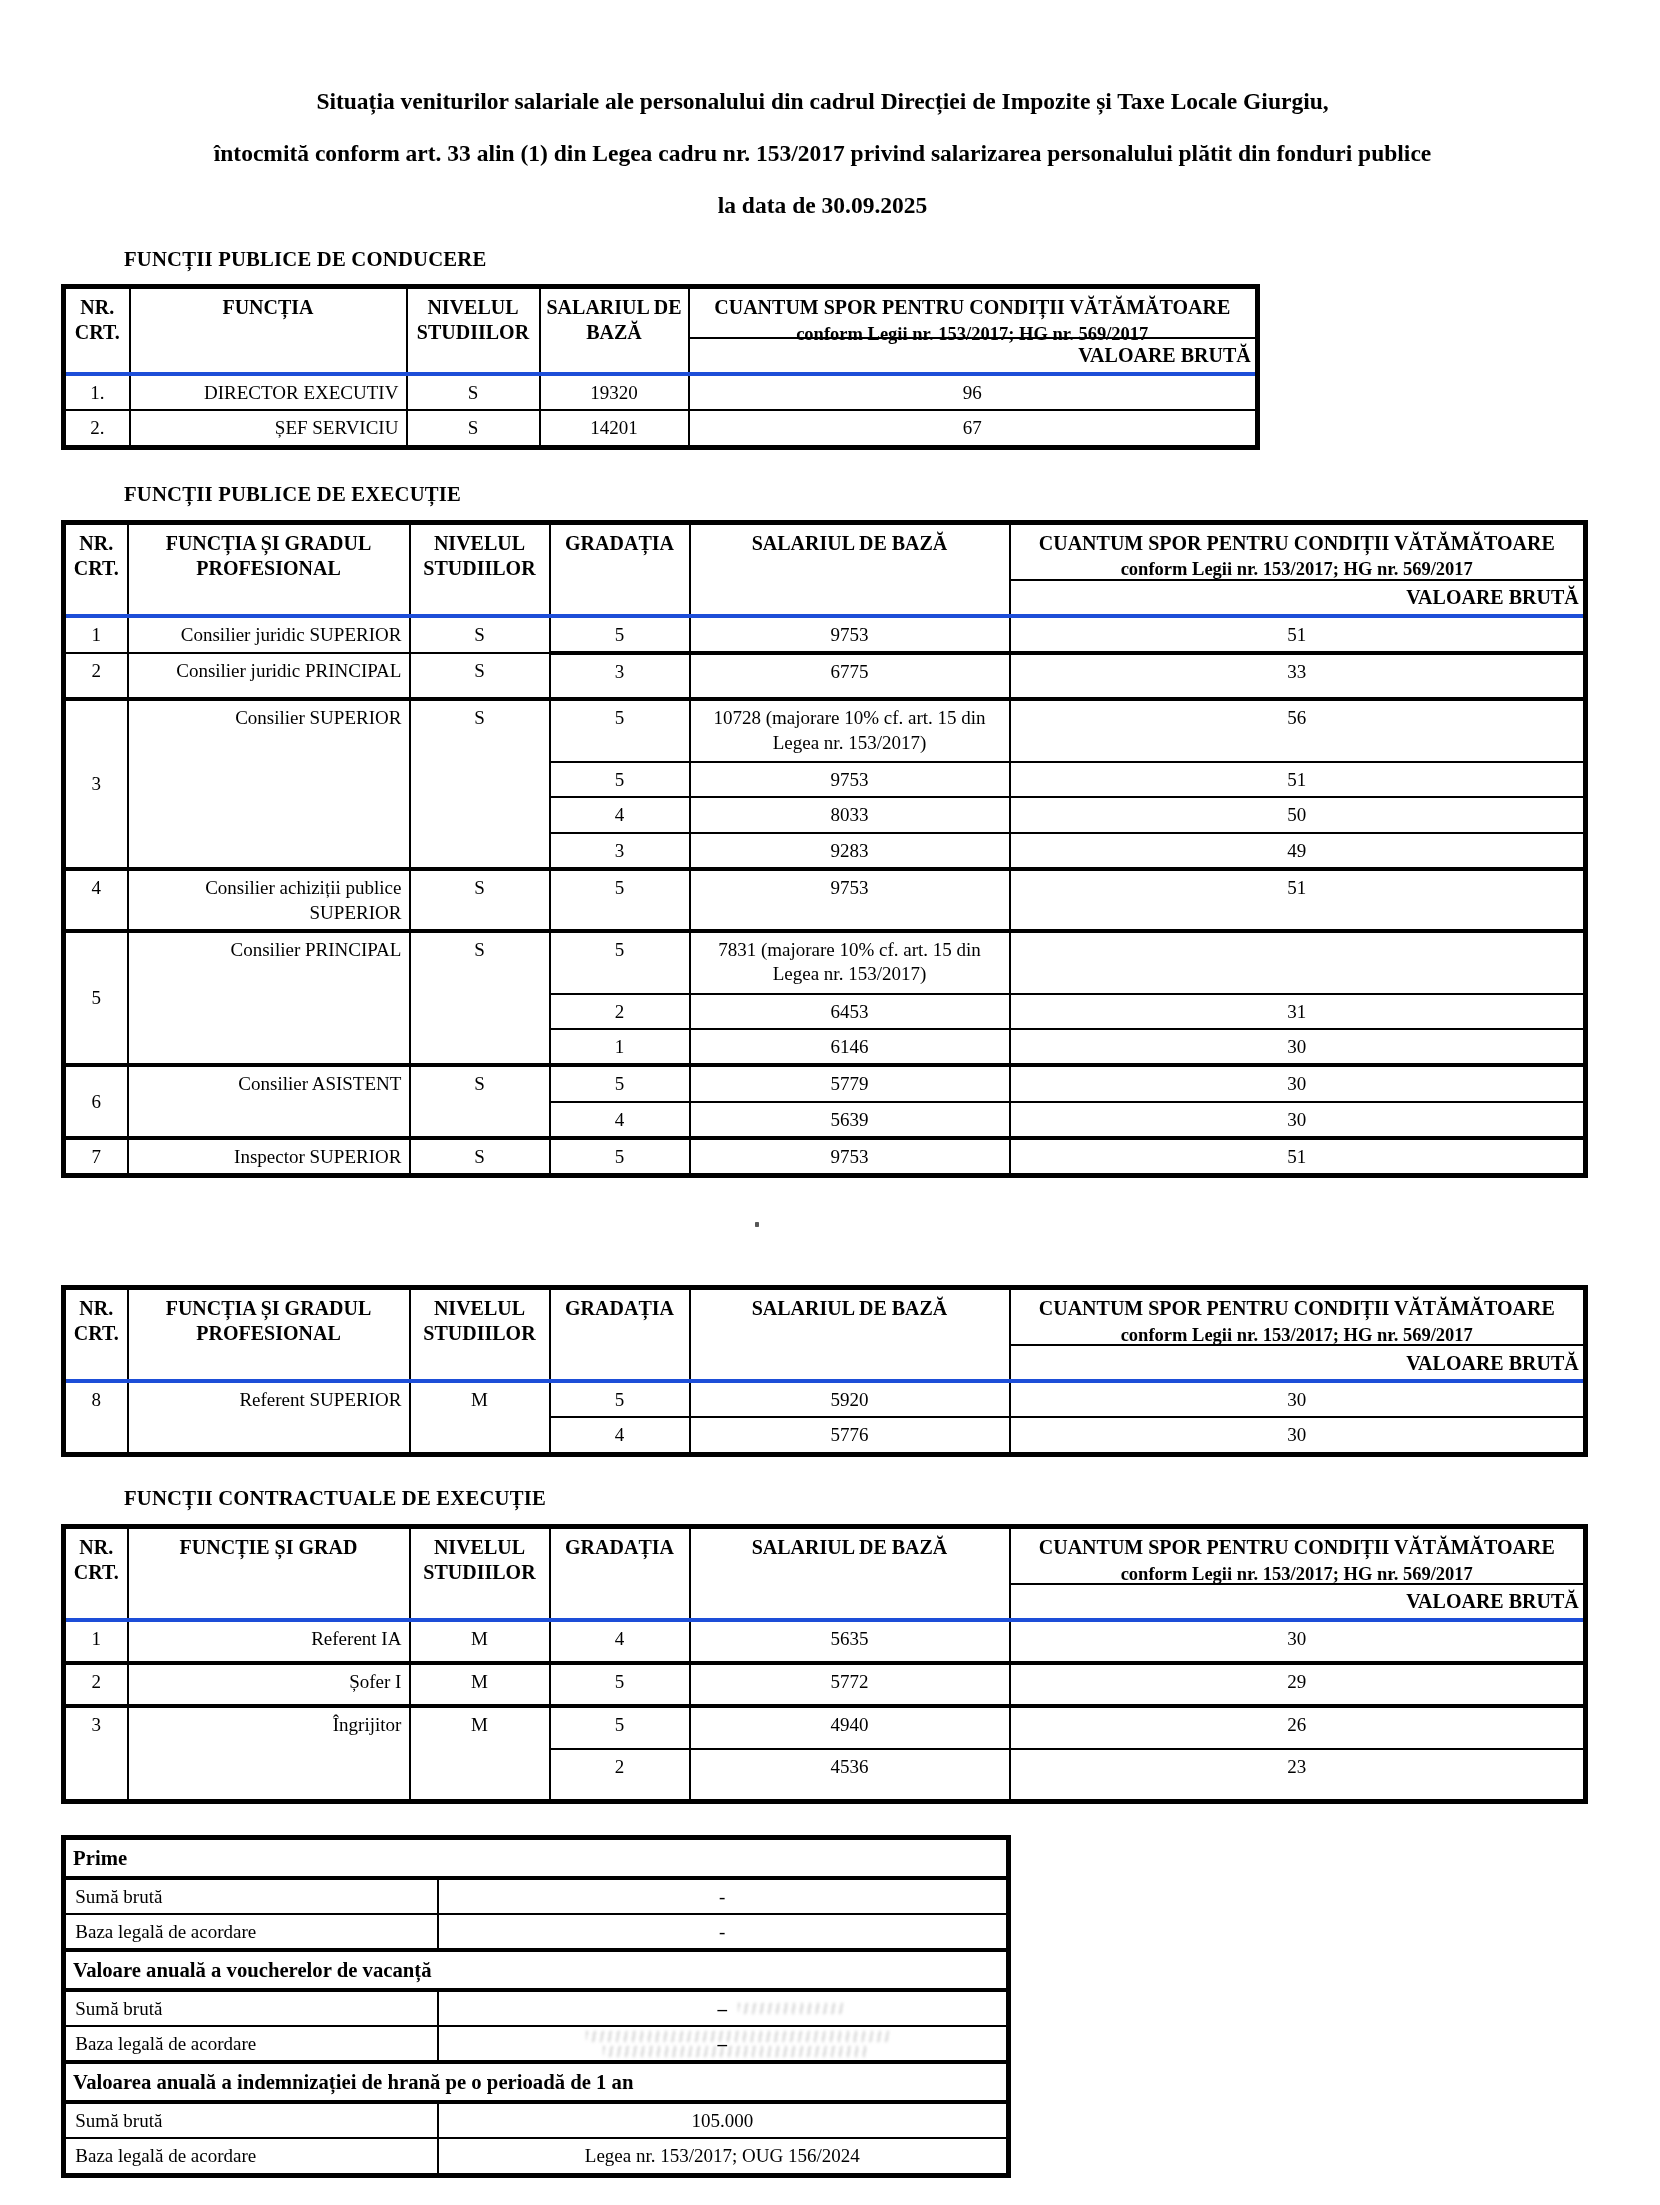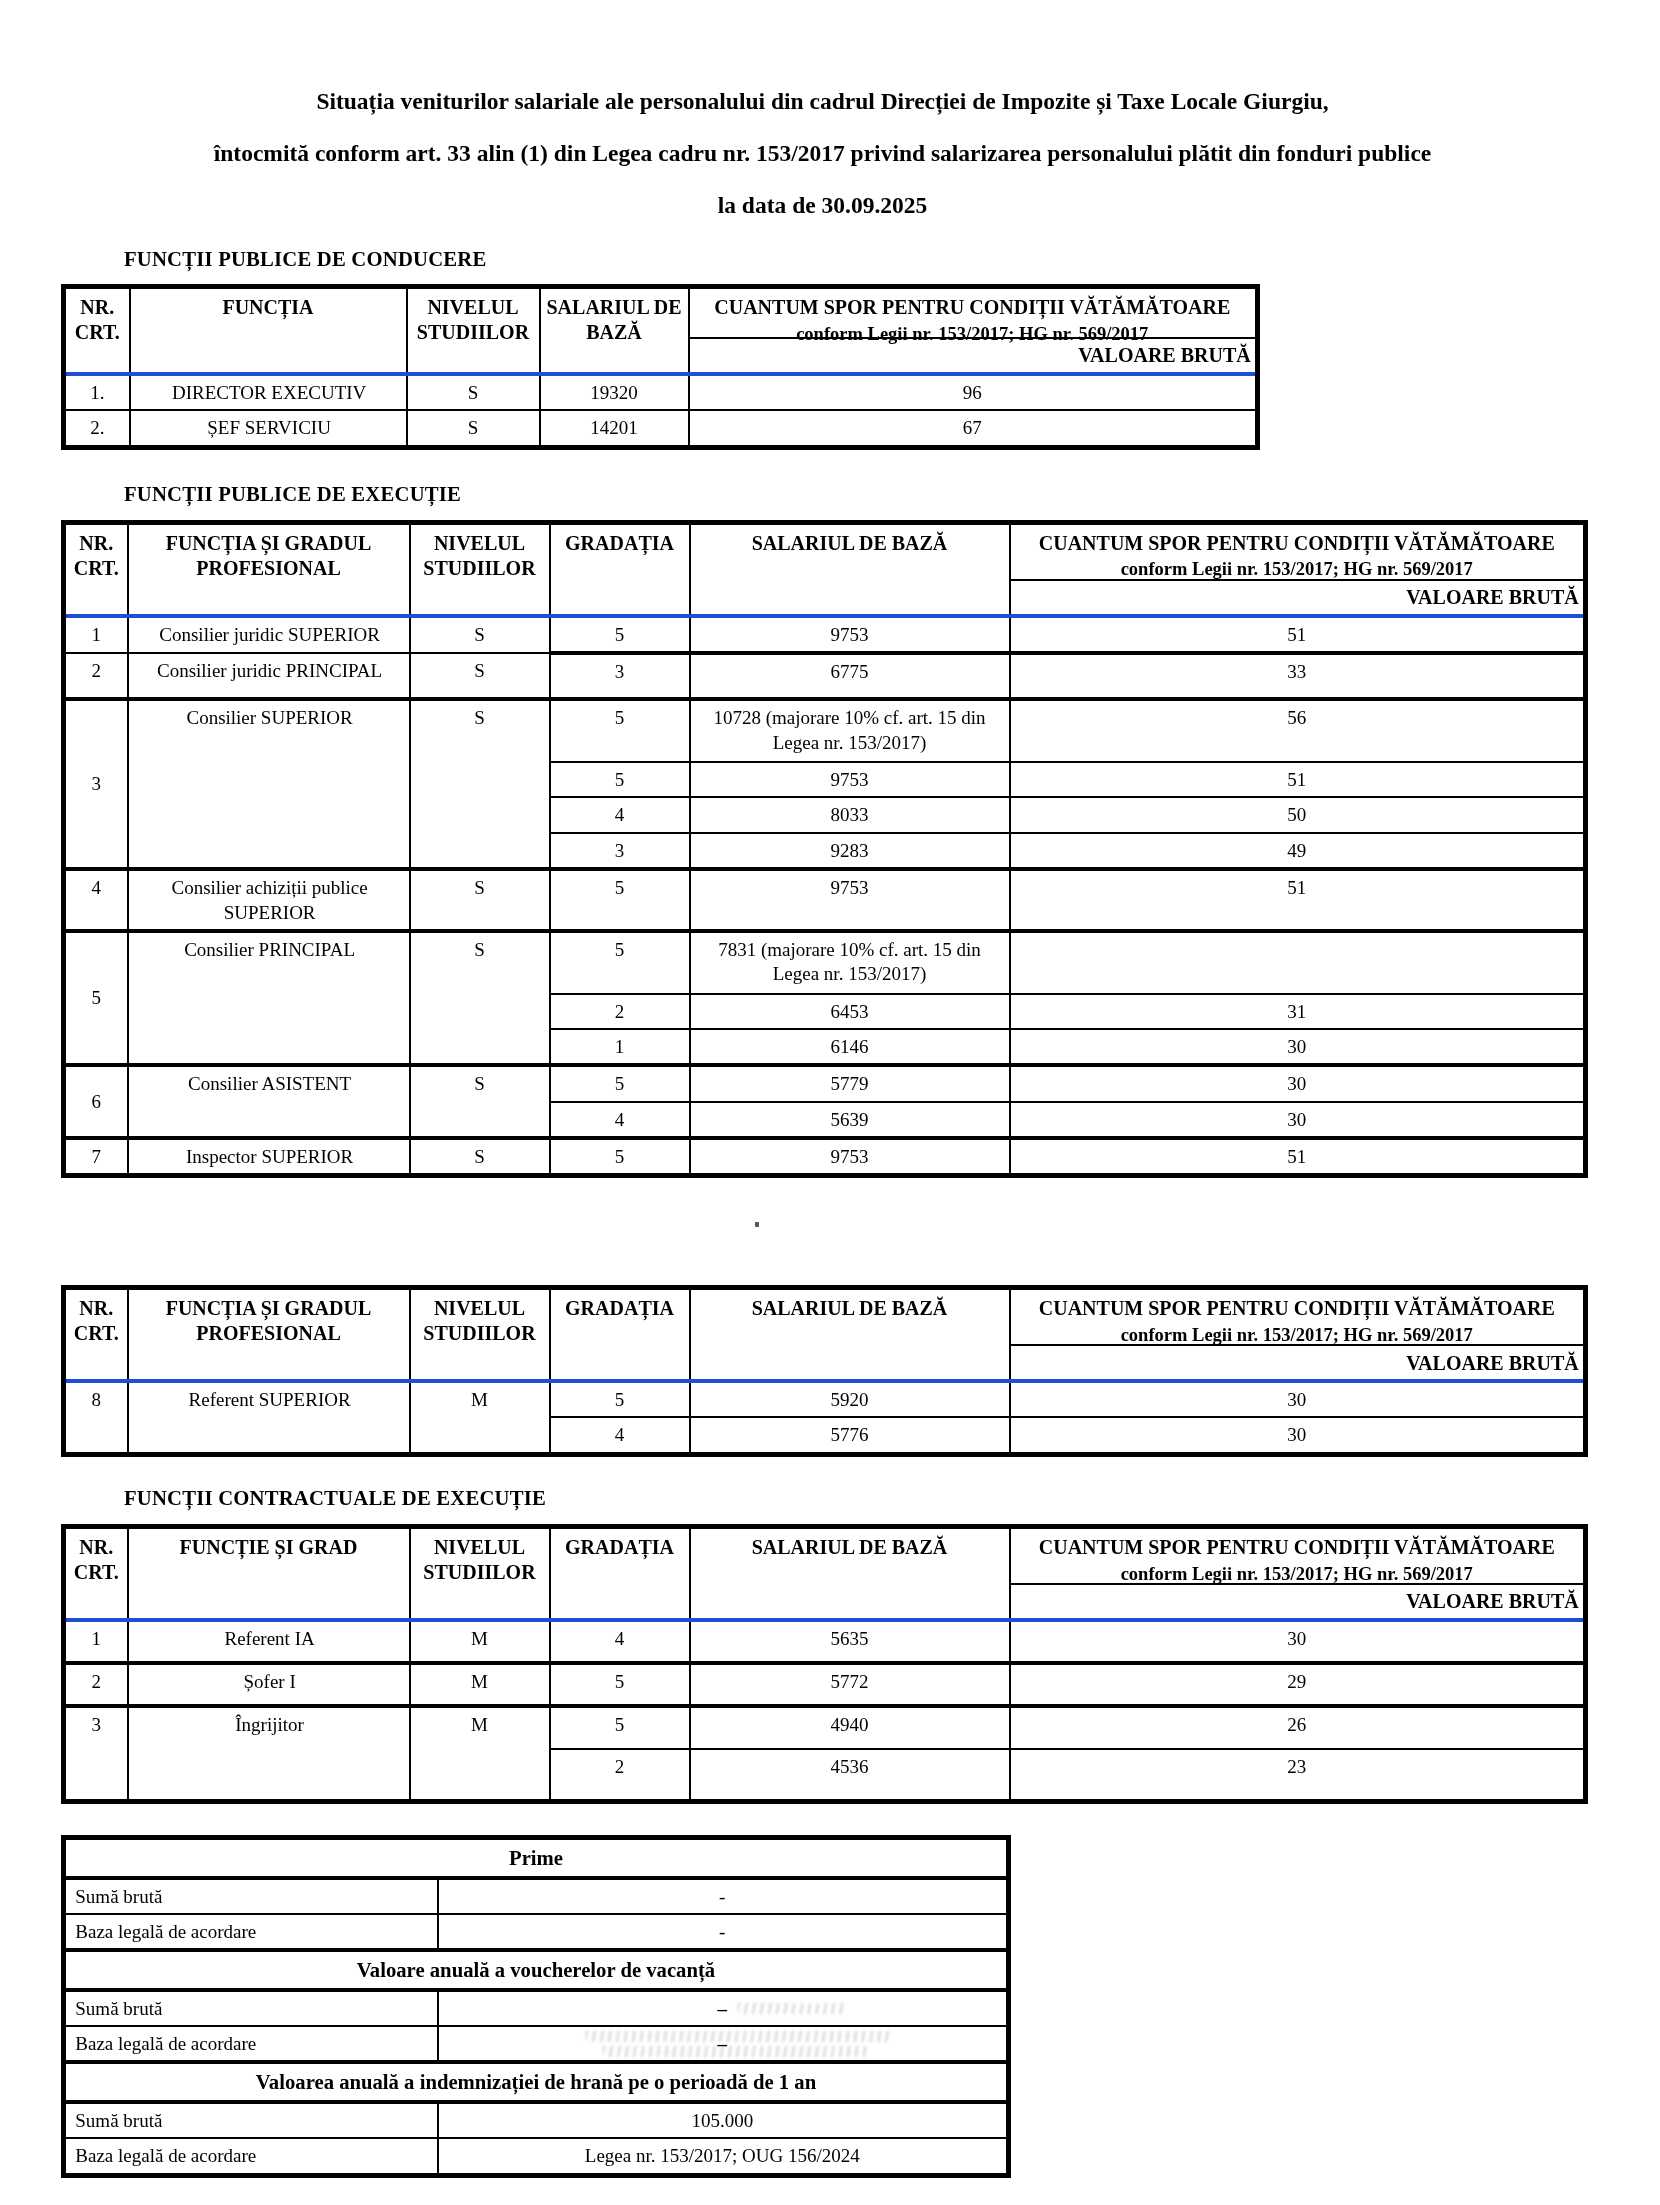--- a/index.html
+++ b/index.html
@@ -35,21 +35,21 @@
   td { font-size:19px; padding:5px 7.1px 3.6px; line-height:1.3; }
   thead th {
     font-weight:bold; font-size:20px; text-align:center;
     padding:5.7px 4.3px 2.9px; border-bottom:4px solid #1d4ed8; line-height:1.25;
   }
   th.split { padding:0; vertical-align:top; }
   .cu-top { box-sizing:border-box; border-bottom:2.1px solid #000; padding:5.7px 4.3px 2.9px; }
   .cu-conform { font-size:18.5px; margin-top:2.9px; }
   .cu-bottom { padding:4.3px 4.3px 3.6px;text-align:right; }
   .c { text-align:center; }
-  .l { text-align:center; padding-left:9.3px; }
+  .l { text-align:right; padding-left:9.3px; }
   .va-m { vertical-align:middle; }
   tr.gs td { border-top:4.3px solid #000; }
   td.gt { border-top:4.3px solid #000; }
 
   table.t1 { margin-top:13px; width:1194px; }
   .t1 .cu-top { height:50px; }
   .t1 tbody tr { height:32px; }
 
   table.t2, table.t3, table.t4 { width:1523px; }
   table.t2 { margin-top:14.3px; }
@@ -64,21 +64,21 @@
 
   .gap { position:relative; height:107px; }
   .stray-dot {
     position:absolute; left:694px; top:44px;
     width:4.3px; height:5px; background:#3a3a3a; border-radius:0.7px; opacity:.85;
   }
 
   
   table.tp { margin-top:31px; width:945px; }
   .tp td { height:31px; }
-  .tp td.hdr { font-weight:bold; font-size:20.7px; text-align:center; height:33px; }
+  .tp td.hdr { font-weight:bold; font-size:20.7px; text-align:left; height:33px; }
   .tp tr.thick td { border-top:4.3px solid #000; }
   .tp td.pl { text-align:left; padding-left:9.3px; }
   .tp td.pv { text-align:center; }
   td.ghost { position:relative; }
   .dash { font-weight:bold; }
   .smudge {
     position:absolute; height:10.7px;
     background:repeating-linear-gradient(100deg, rgba(70,70,70,.25) 0 2.1px, rgba(255,255,255,0) 2.1px 7.8px);
     filter:blur(1.4px);
   }

